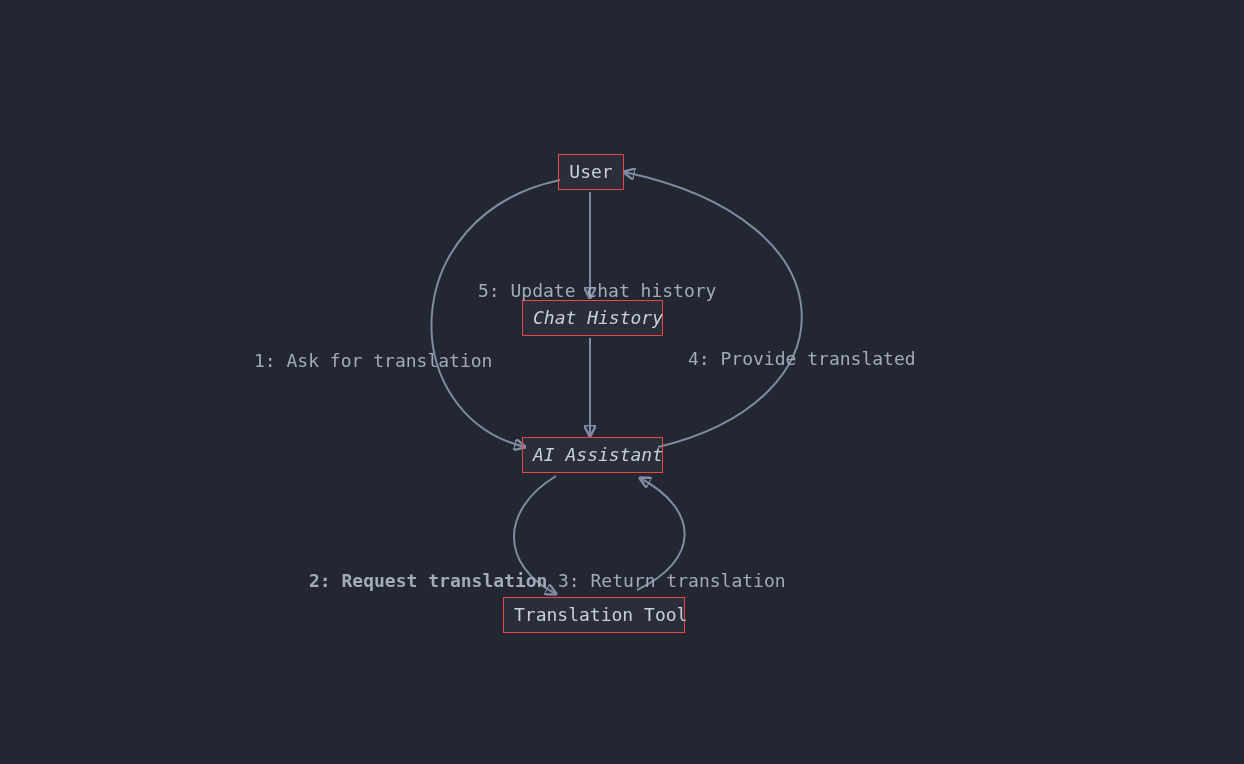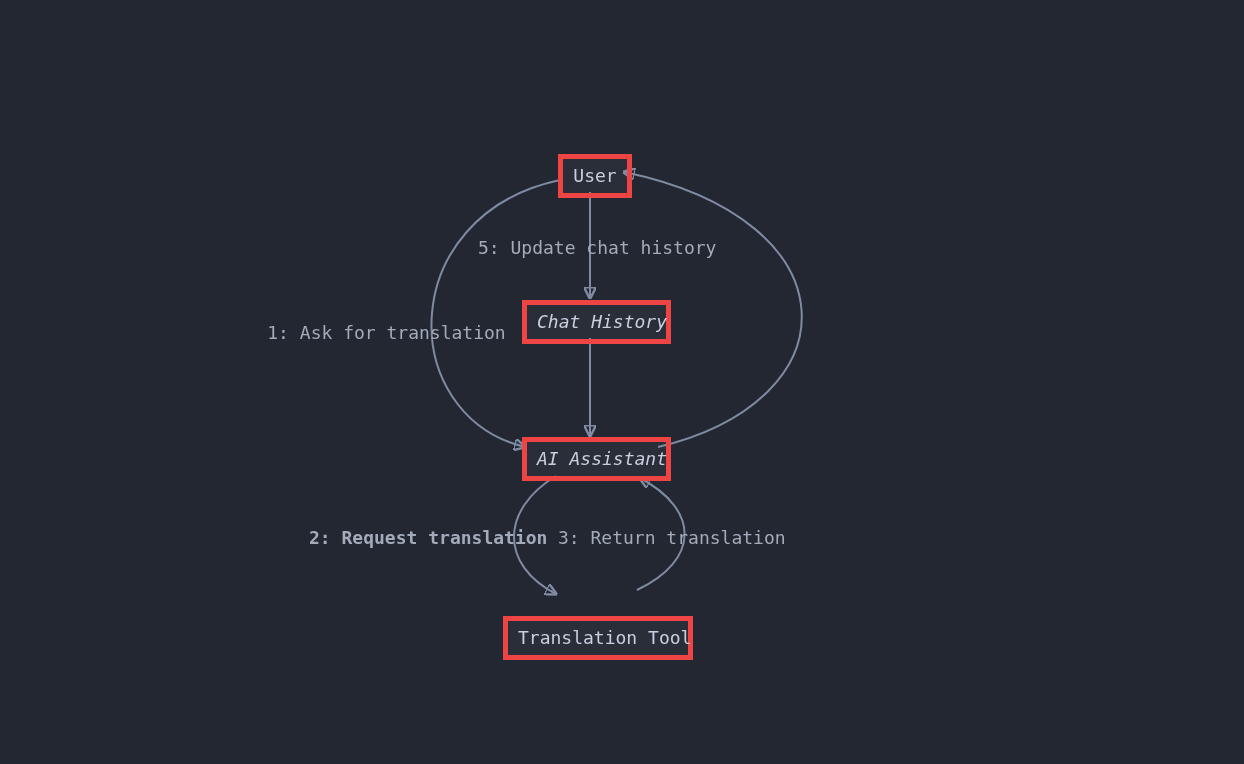--- a/index.html
+++ b/index.html
@@ -12,36 +12,37 @@
     color: #a9b0c2;
     overflow: hidden;
   }
   .canvas {
     position: relative;
     width: 1244px;
     height: 764px;
   }
   .node {
     position: absolute;
-    border: 5px solid #ef4444;
+    border: 1px solid #ef4444;
     background: rgba(160,170,195,0.06);
     color: #c8cfdf;
     padding: 6px 10px;
     font-size: 18px;
     line-height: 1.2;
     white-space: nowrap;
     text-align: center;
   }
   .label {
     position: absolute;
     font-size: 18px;
     color: #a3abba;
     white-space: nowrap;
     overflow: hidden;
     text-overflow: clip;
+    margin-top: 43px;
   }
   svg.edges {
     position: absolute;
     left: 0; top: 0;
     width: 1244px;
     height: 764px;
     pointer-events: none;
   }
   svg.edges path {
     fill: none;
@@ -73,24 +74,25 @@
 
     <path d="M 637 590 C 700 560, 700 510, 640 478" marker-end="url(#arrow)"></path>
   </svg>
 
   <div class="node" style="left:558px; top:154px; width:44px;">User</div>
 
   <div class="node" style="left:522px; top:300px; width:119px;font-style:italic;">Chat History</div>
 
   <div class="node" style="left:522px; top:437px; width:119px;font-style:italic;">AI Assistant</div>
 
-  <div class="node" style="left:503px; top:616px; width:160px;">Translation Tool</div>
+  <div class="node" style="left:503px; top:597px; width:160px;">Translation Tool</div>
 
   <div class="label" style="left:478px; top:237px;">5: Update chat history</div>
 
-  <div class="label" style="left:254px; top:322px; width:265px;text-align:center;">1: Ask for translation</div>
+  <div class="label" style="left:254px; top:307px; width:265px;">1: Ask for translation</div>
 
+  <div class="label" style="left:688px; top:305px; width:240px;">4: Provide translated</div>
 
   <div class="label" style="left:309px; top:527px;font-weight:bold;">2: Request translation</div>
 
   <div class="label" style="left:558px; top:527px;">3: Return translation</div>
 
 </div>
 
 </body></html>

